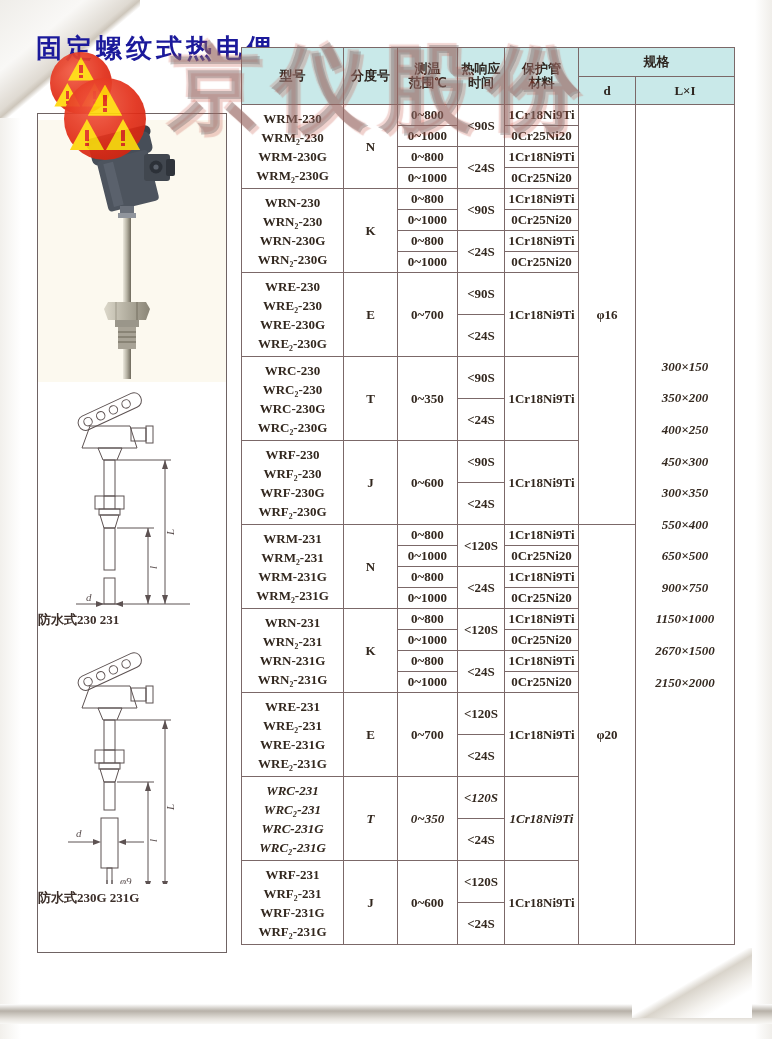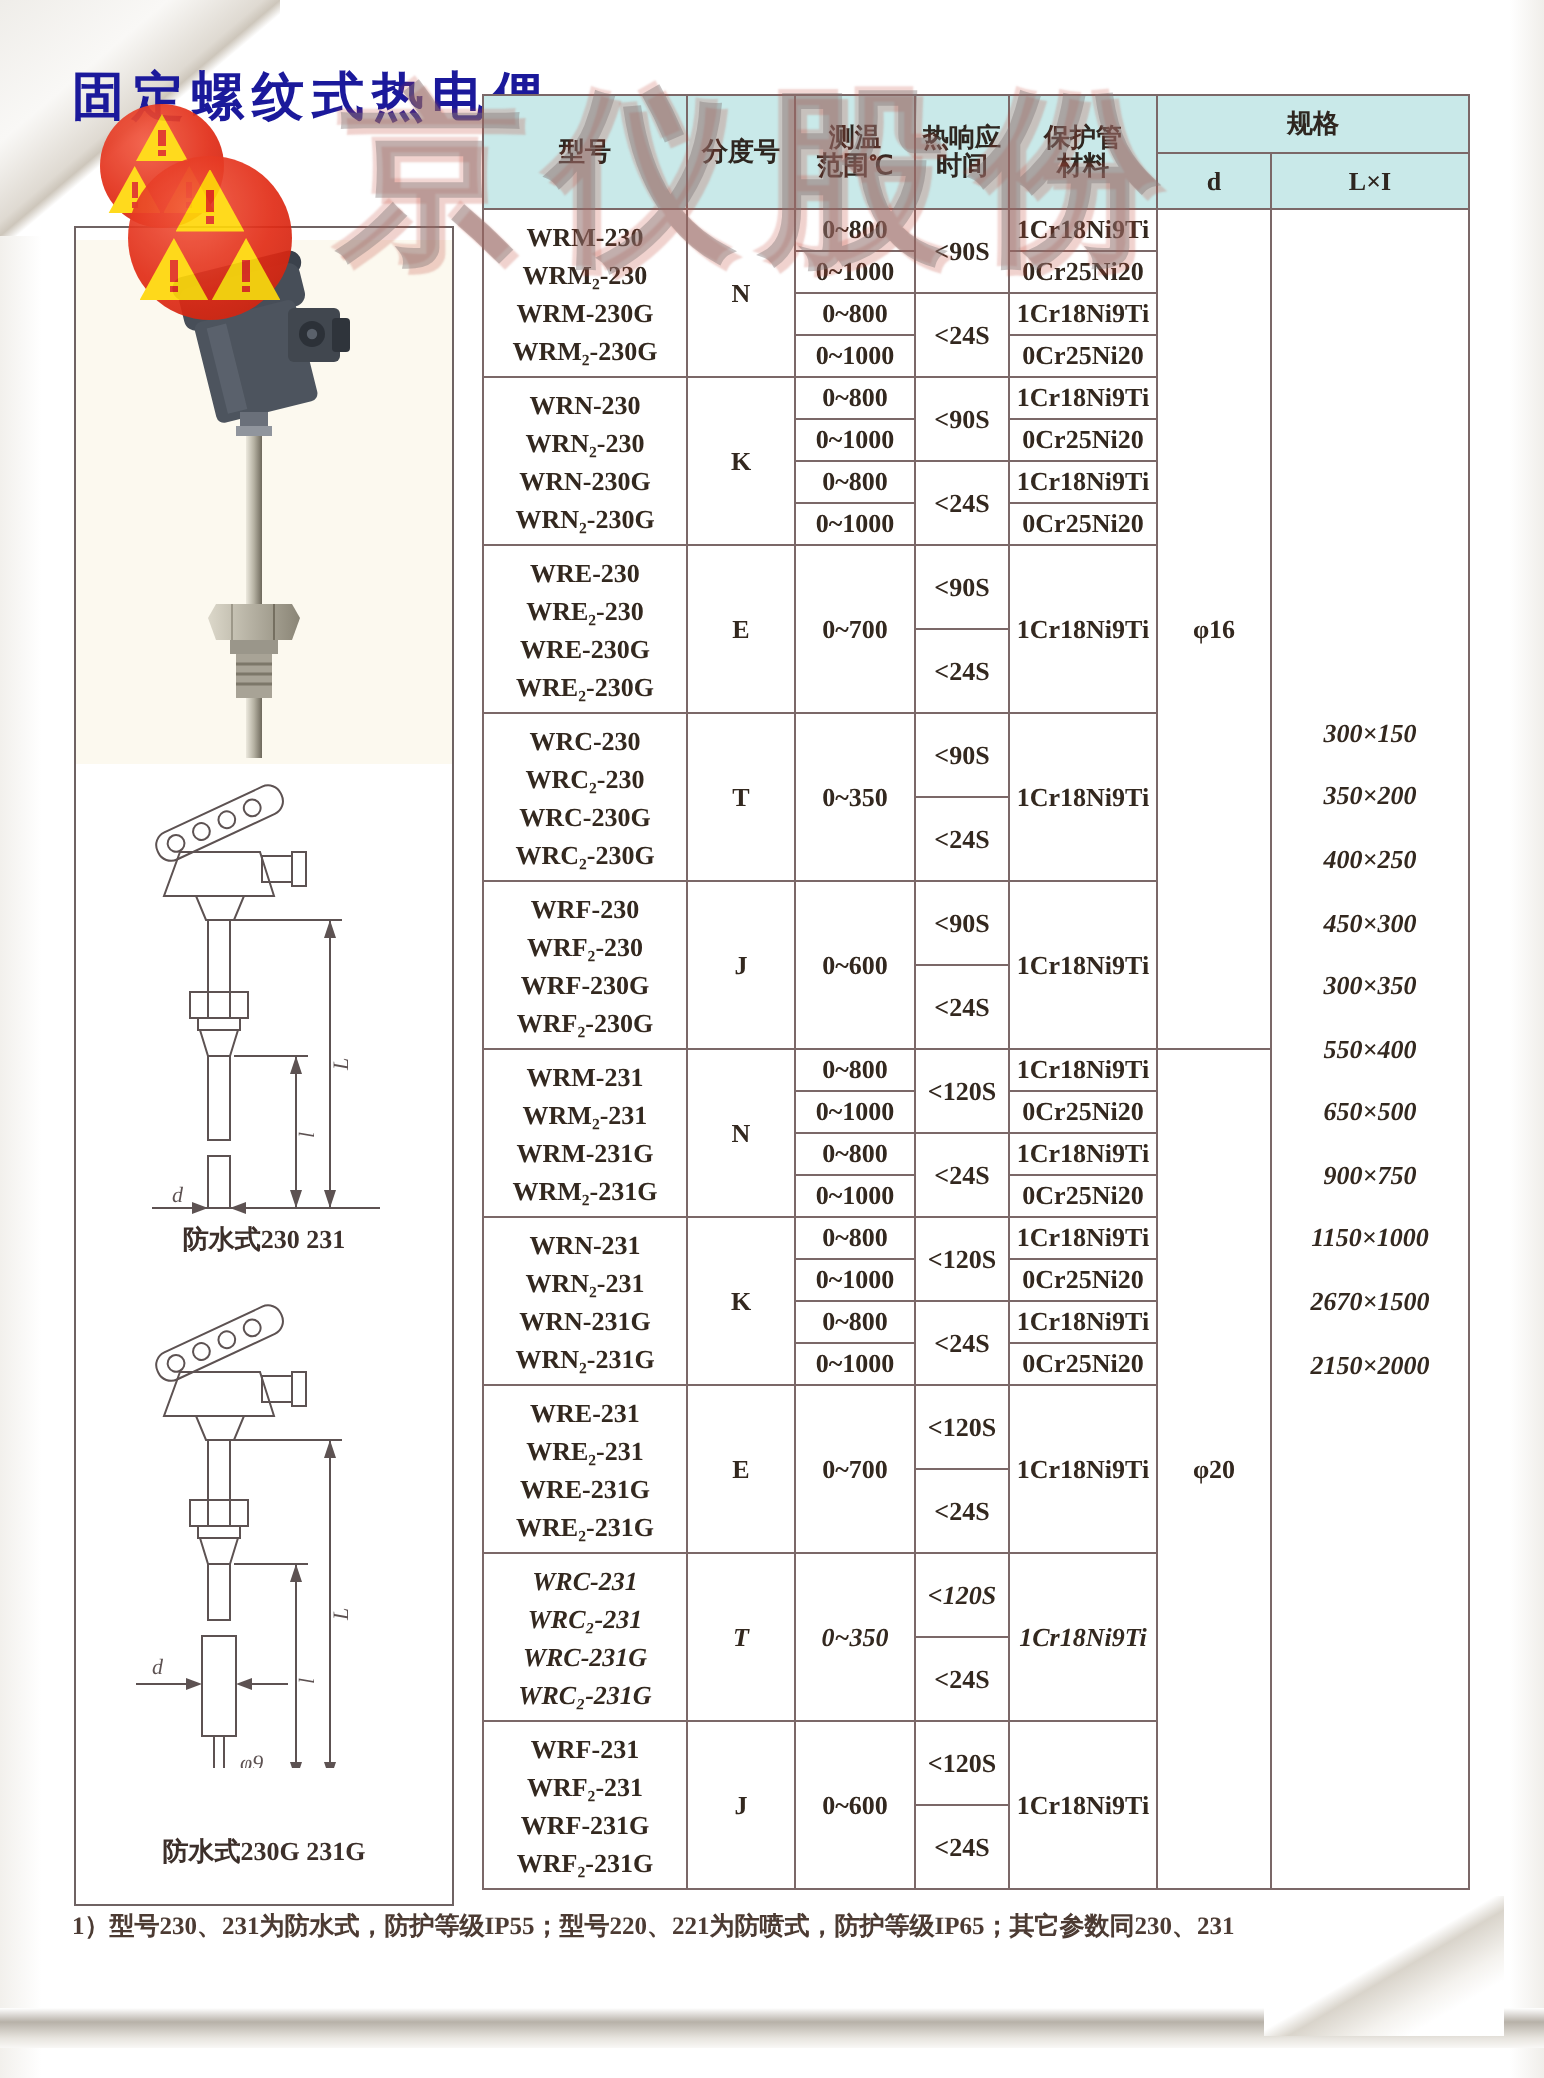--- a/index.html
+++ b/index.html
@@ -35,23 +35,23 @@
   .tri::before{content:"";position:absolute;left:44%;top:76%;width:12%;height:12%;background:#e03020;}
   .tri-t{left:29%;top:8%;width:42%;height:38%;}
   .tri-l{left:7%;top:50%;width:42%;height:38%;}
   .tri-r{left:51%;top:50%;width:42%;height:38%;}
   
   .left-box{position:absolute;left:37px;top:113px;width:188px;height:838px;
             border:1px solid #6f6363;background:#ffffff;}
   .photo{position:absolute;left:0px;top:6px;}
   .drawing1{position:absolute;left:0px;top:268px;}
   .drawing2{position:absolute;left:0px;top:528px;}
-  .caption{position:absolute;left:0;width:188px;text-align:center;
+  .caption{position:absolute;left:0;width:188px;
            font-weight:bold;font-size:13px;color:#3c2f2a;}
-  .cap1{top:497px;} .cap2{top:775px;margin-top:28px;}
+  .cap1{top:497px;} .cap2{top:775px;}
   
   .spec-table{position:absolute;left:241px;top:47px;border-collapse:collapse;table-layout:fixed;
               width:493px;z-index:2;}
   .spec-table th,.spec-table td{border:1px solid #7b6868;padding:0;text-align:center;
               vertical-align:middle;color:#33281f;overflow:hidden;}
   .spec-table th{background:#c9e9e9;font-weight:bold;font-size:13px;line-height:14px;color:#2e2620;}
   .spec-table td{font-weight:bold;font-size:13px;}
   .model-cell div{line-height:19px;}
   .lxi-list div{height:31.6px;line-height:31.6px;font-style:italic;}
   
@@ -451,15 +451,14 @@
           <td>&lt;120S</td>
           <td rowspan="2">1Cr18Ni9Ti</td>
         </tr>
         <tr style="height: 42px;">
           <td>&lt;24S</td>
         </tr>
       </tbody>
   </table>
 
   <div class="notes">
-    <div>1）型号230、231为防水式，防护等级IP55；型号220、221为防喷式，防护等级IP65；其它参数同230、231</div>
   </div>
 </div>
 
 </body></html>

